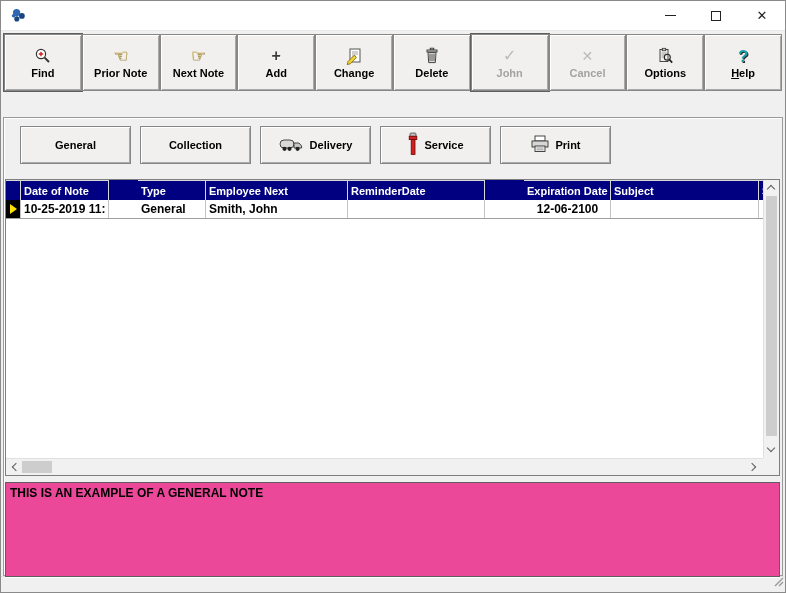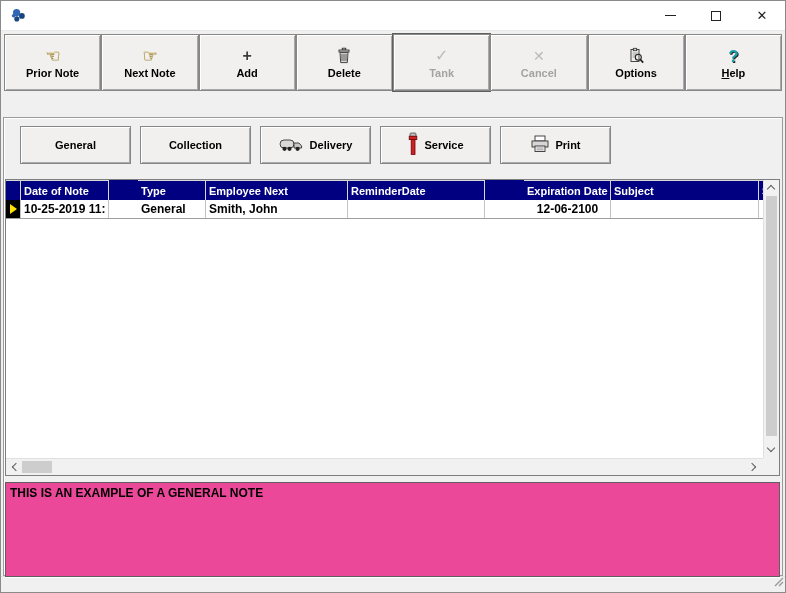--- a/index.html
+++ b/index.html
@@ -156,46 +156,66 @@
       <button class="win-btn">
           <span class="max-glyph"></span>
         </button>
       <button class="win-btn">
           <span class="close-glyph">✕</span>
         </button>
     </div>
   </div>
 
   <div class="toolbar">
+    <button class="tbtn default">
+      <span class="ticon">
+        <svg width="18" height="18" viewBox="0 0 18 18">
+          <circle cx="7" cy="7" r="4.6" fill="#ffffff" stroke="#333333" stroke-width="1.2"></circle>
+          <line x1="10.6" y1="10.6" x2="15" y2="15" stroke="#333333" stroke-width="2"></line>
+          <path d="M7 4.8v4.4 M4.8 7h4.4" stroke="#cc2222" stroke-width="1.4"></path>
+        </svg>
+      </span>
+      <span class="lbl">Find</span>
+    </button>
     <button class="tbtn">
       <span class="ticon glyph-hand">☜</span>
       <span class="lbl">Prior Note</span>
     </button>
     <button class="tbtn">
       <span class="ticon glyph-hand">☞</span>
       <span class="lbl">Next Note</span>
     </button>
     <button class="tbtn">
       <span class="ticon glyph-plus">+</span>
       <span class="lbl">Add</span>
+    </button>
+    <button class="tbtn">
+      <span class="ticon">
+        <svg width="18" height="18" viewBox="0 0 18 18">
+          <rect x="5" y="2" width="10" height="13" fill="#ffffff" stroke="#555555"></rect>
+          <path d="M7 5h6 M7 7h6 M7 9h4" stroke="#9a9a9a" stroke-width="0.9"></path>
+          <path d="M3 14.5l6.2-6.2 2.3 2.3-6.2 6.2-3.1 0.8z" fill="#f0d03a" stroke="#7d6300" stroke-width="0.8"></path>
+        </svg>
+      </span>
+      <span class="lbl">Change</span>
     </button>
     <button class="tbtn">
       <span class="ticon">
         <svg width="18" height="18" viewBox="0 0 18 18">
           <rect x="7.2" y="1.2" width="3.6" height="1.8" fill="#e6e6e6" stroke="#333333" stroke-width="0.9"></rect>
           <rect x="4" y="3" width="10" height="2" fill="#d0d0d0" stroke="#333333" stroke-width="0.9"></rect>
           <path d="M5 5.6h8l-0.7 10H5.7z" fill="#dddddd" stroke="#333333" stroke-width="0.9"></path>
           <path d="M7 7v7 M9 7v7 M11 7v7" stroke="#333333" stroke-width="0.8"></path>
         </svg>
       </span>
       <span class="lbl">Delete</span>
     </button>
     <button class="tbtn default disabled">
       <span class="ticon glyph-check">✓</span>
-      <span class="lbl">Tank</span>
+      <span class="lbl">John</span>
     </button>
     <button class="tbtn disabled">
       <span class="ticon glyph-x">✕</span>
       <span class="lbl">Cancel</span>
     </button>
     <button class="tbtn">
       <span class="ticon">
         <svg width="18" height="18" viewBox="0 0 18 18">
           <rect x="4" y="2.5" width="8" height="12" fill="#efefef" stroke="#333333" stroke-width="0.9"></rect>
           <rect x="6.3" y="1.3" width="3.4" height="2.4" fill="#cfcfcf" stroke="#333333" stroke-width="0.8"></rect>

